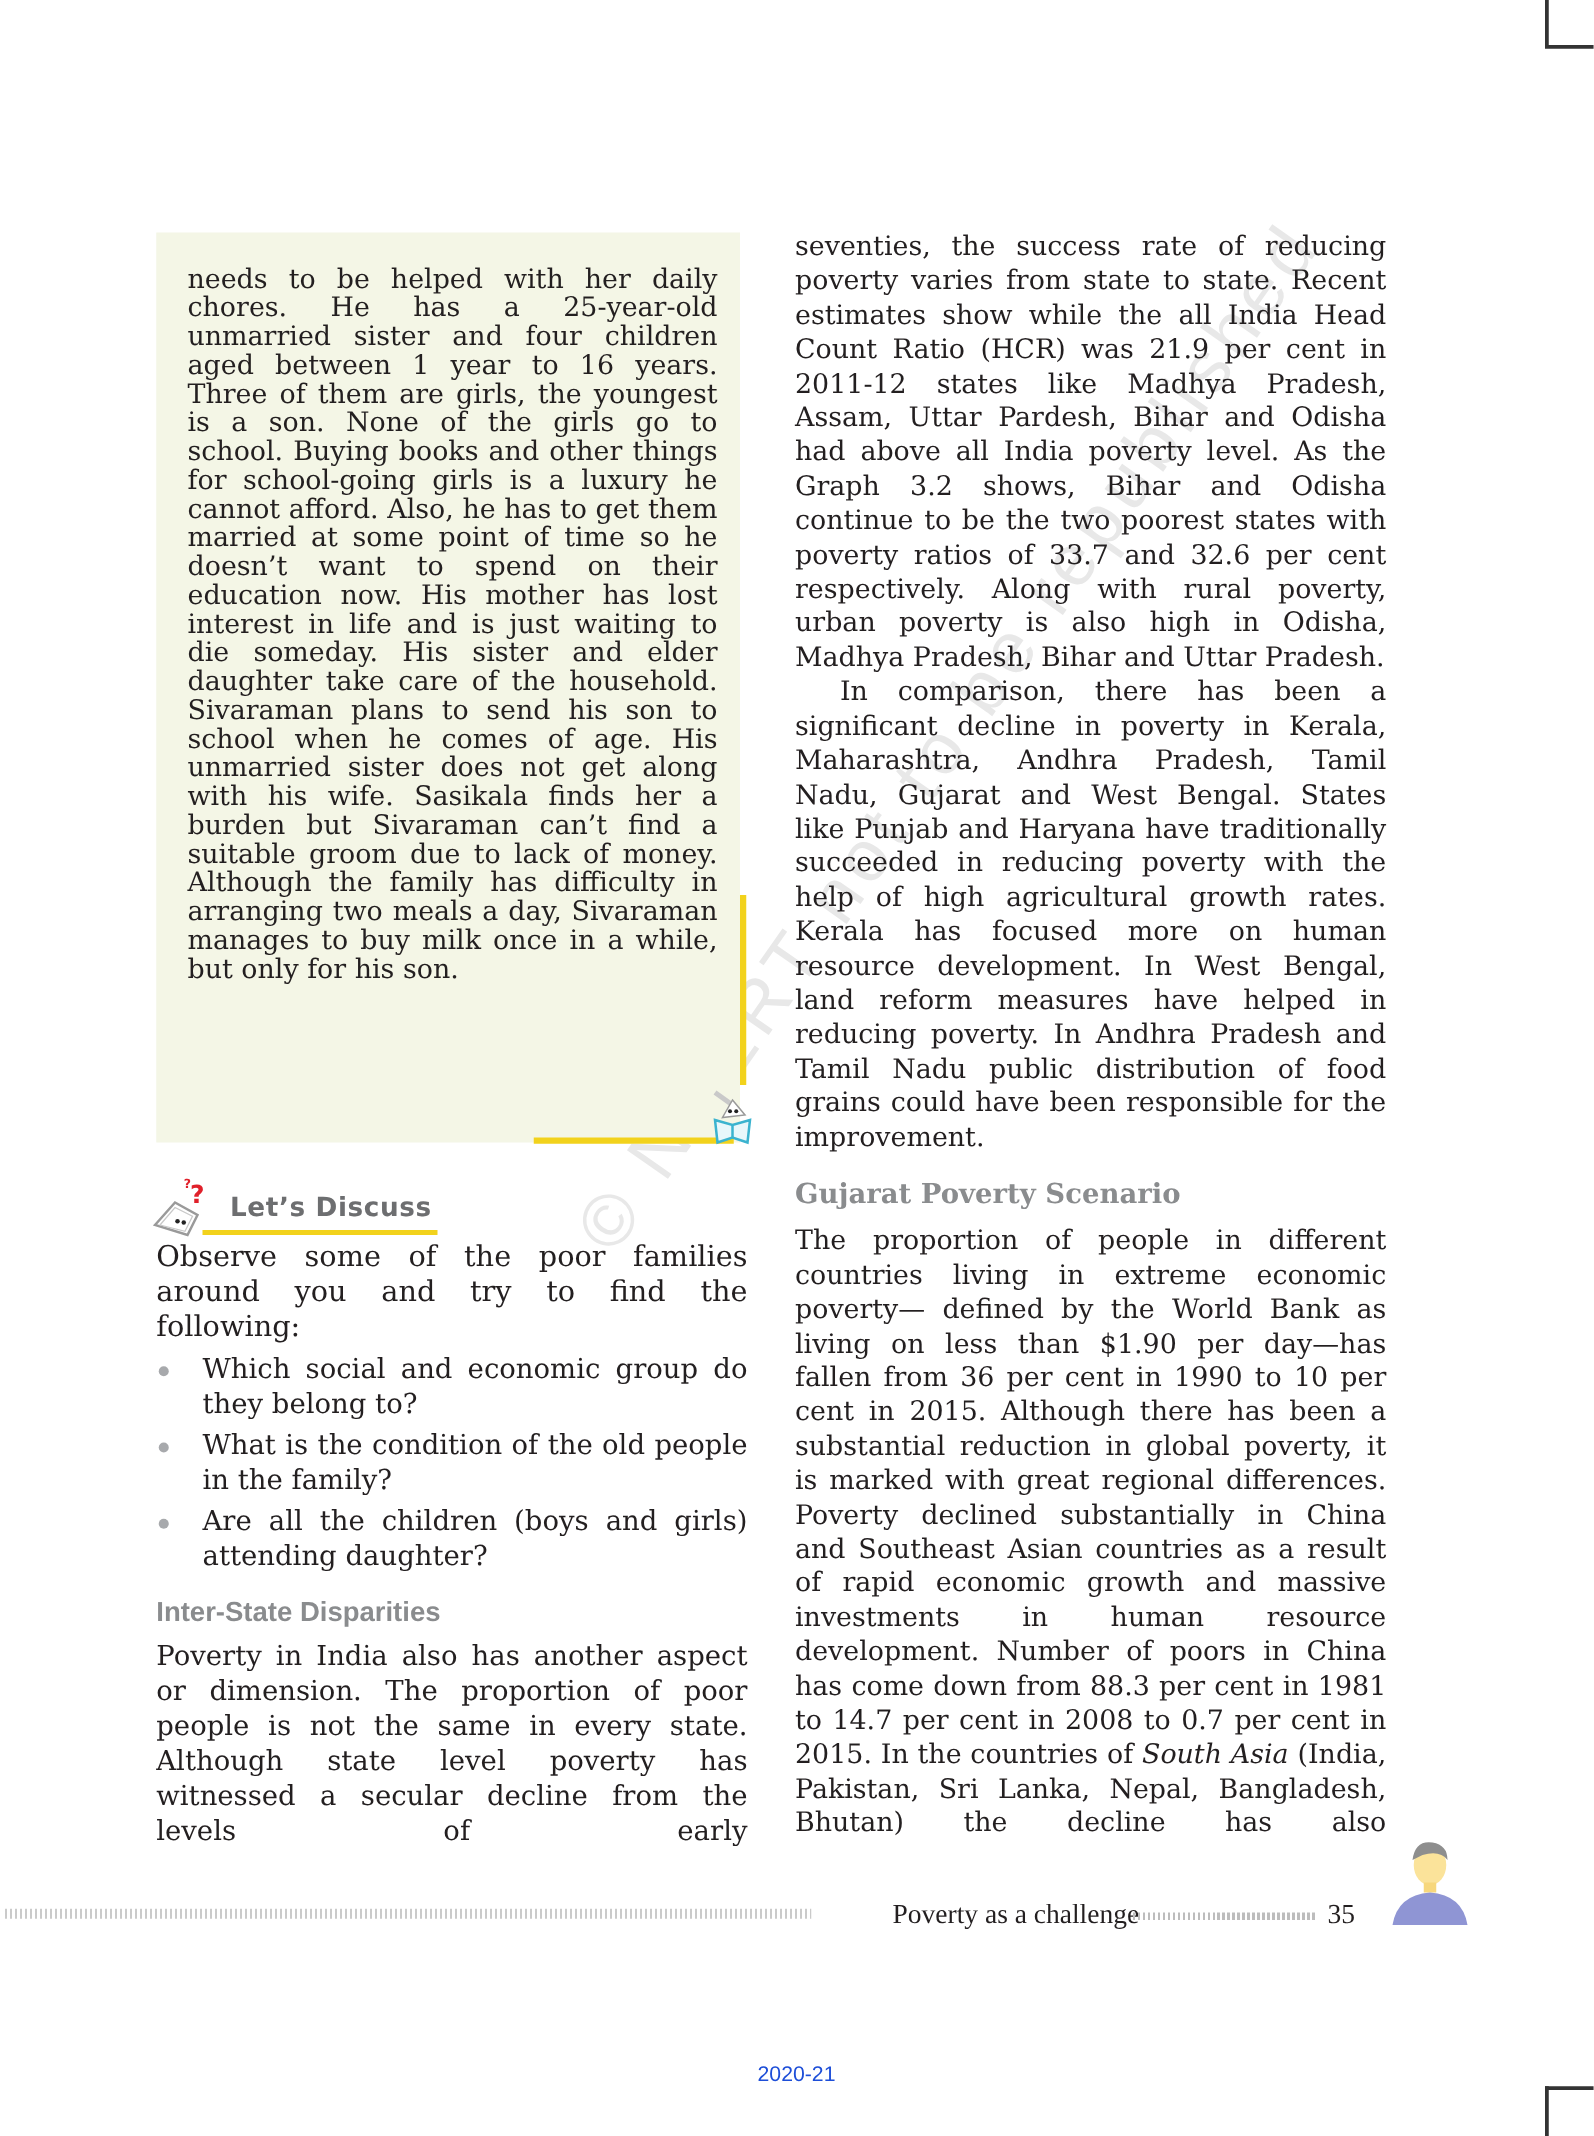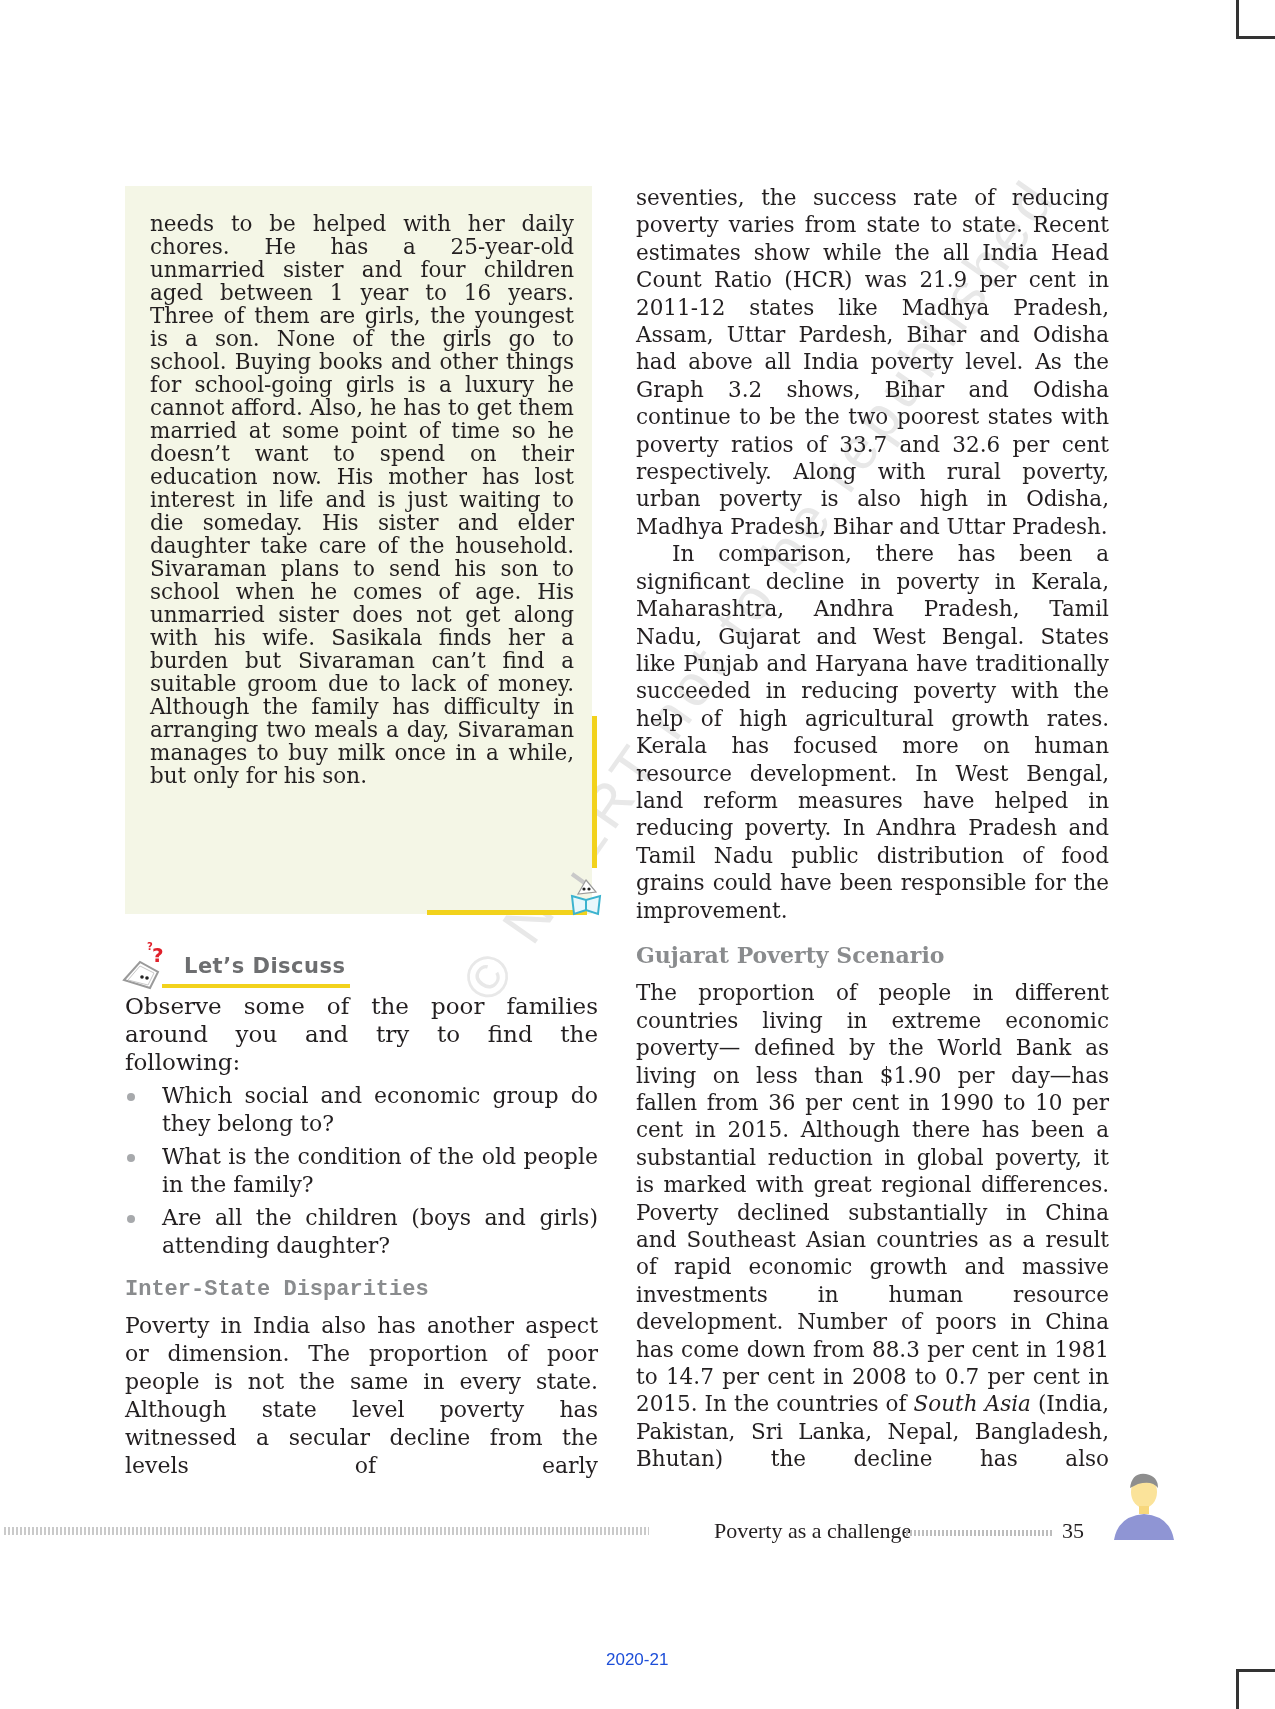--- a/index.html
+++ b/index.html
@@ -34,21 +34,21 @@
   }
   .discuss-underline { position:absolute; left:42px; top:44px; width:188px; height:4px; background:#f2d21c; }
   .left-main {
     position:absolute; left:125px; top:992px; width:473px;
     font-size:22px; line-height:28px;
   }
   .bullets { list-style:none; margin:6px 0 0 0; padding:0; }
   .bullets li { position:relative; padding-left:37px; margin-bottom:5px; text-align:justify; }
   .bullets li .dot { position:absolute; left:2px; top:11px; width:8px; height:8px; border-radius:50%; background:#a7a9ac; }
   .subhead {
-    font-family:Liberation Mono, monospace; font-weight:bold; color:#8a8c8e; font-size:22px;
+    font-family:Liberation Sans, sans-serif; font-weight:bold; color:#8a8c8e; font-size:22px;
     margin:16px 0 8px 0;
   }
   .right-col {
     position:absolute; left:636px; top:184px; width:473px;
     font-size:21.5px; line-height:27.4px;
   }
   .indent { text-indent:36px; }
   .right-subhead {
     font-family:"DejaVu Serif", serif; font-weight:bold; color:#8a8c8e; font-size:22px;
     margin:18px 0 10px 0;

